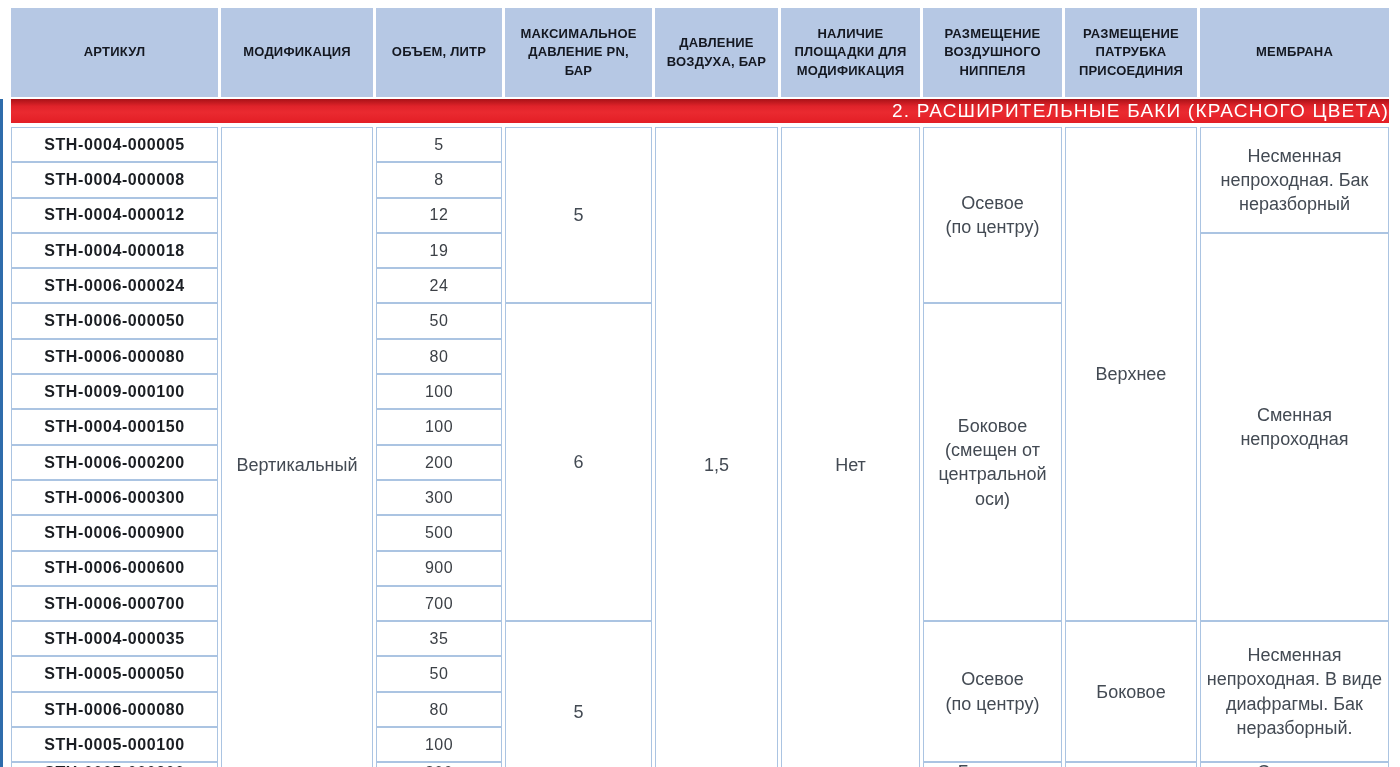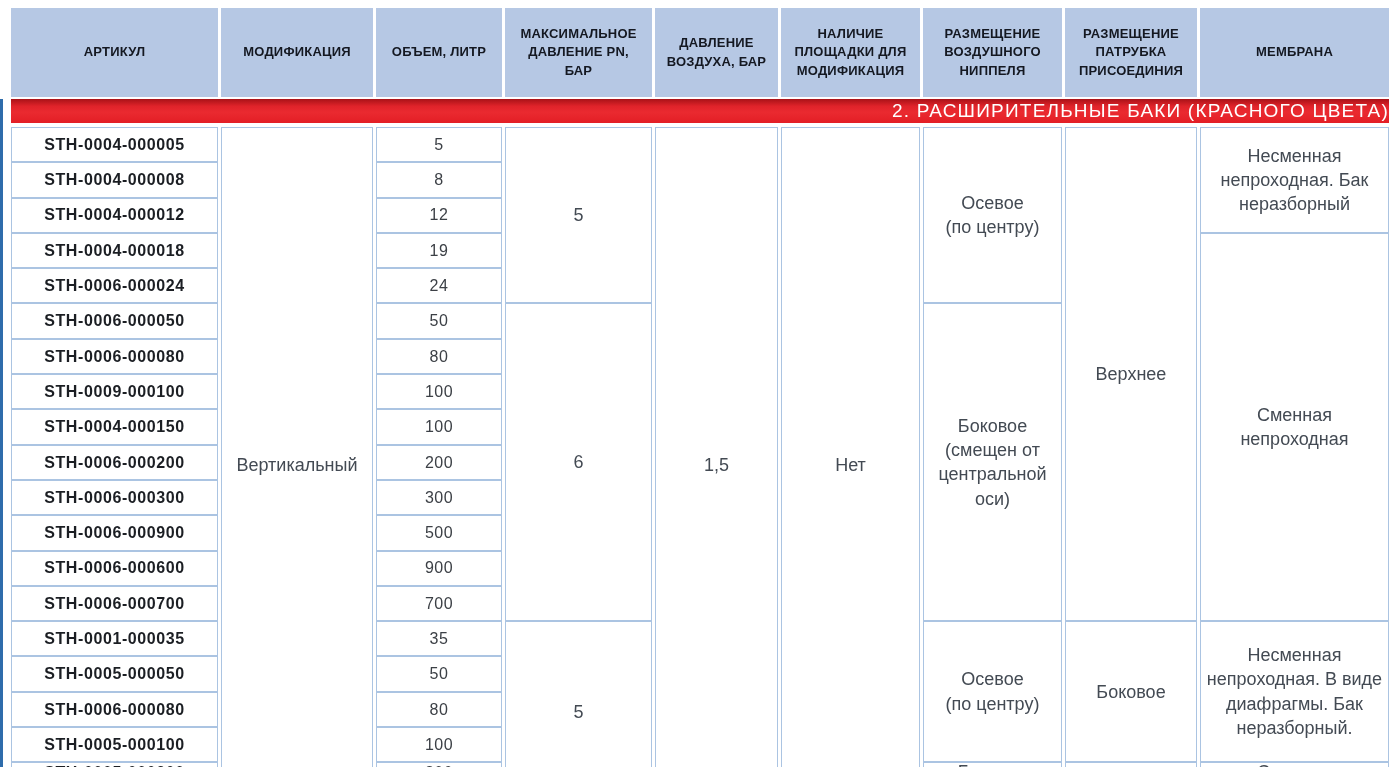--- a/index.html
+++ b/index.html
@@ -276,21 +276,21 @@
         <tr class="body-row">
           <td class="cell art">
             <div class="cell-text">STH-0006-000700</div>
           </td>
           <td class="cell vol">
             <div class="cell-text">700</div>
           </td>
         </tr>
         <tr class="body-row">
           <td class="cell art">
-            <div class="cell-text">STH-0001-000035</div>
+            <div class="cell-text">STH-0004-000035</div>
           </td>
           <td class="cell vol">
             <div class="cell-text">35</div>
           </td>
           <td class="cell shift" rowspan="5">
             <div class="cell-text">5</div>
           </td>
           <td class="cell" rowspan="4">
             <div class="cell-text">Осевое
 (по центру)</div>

